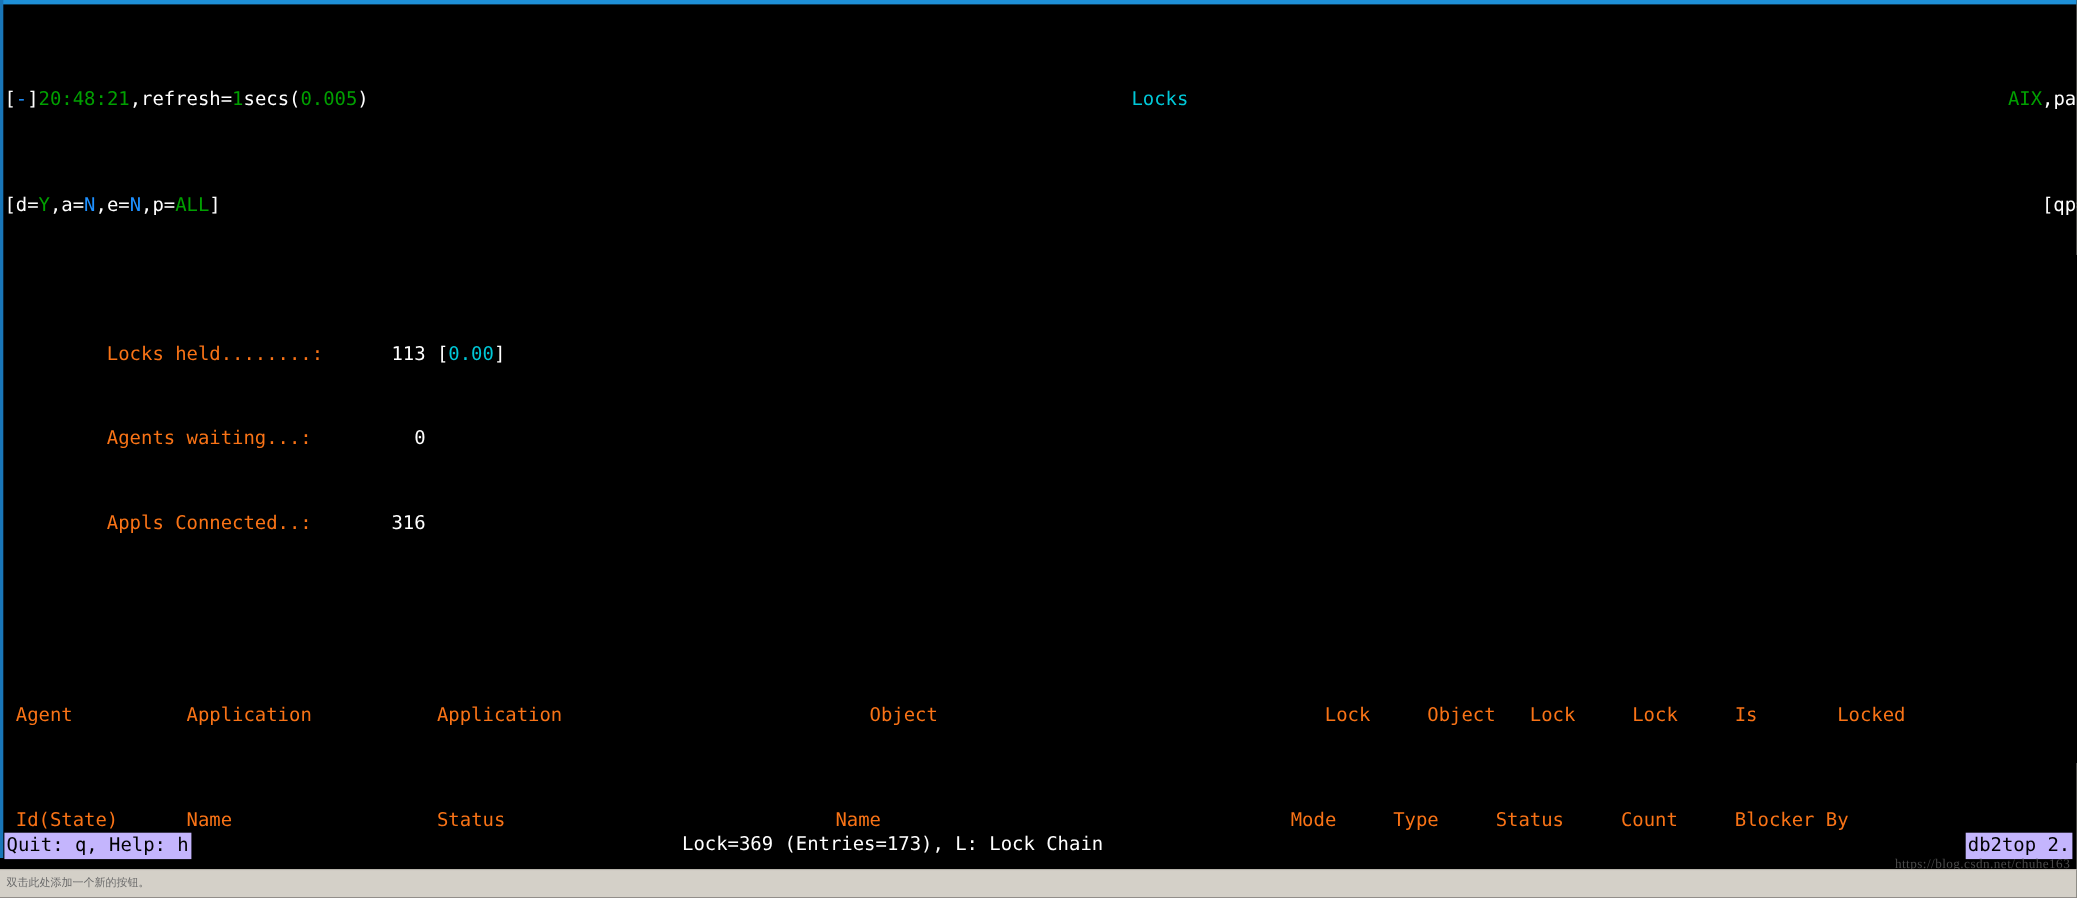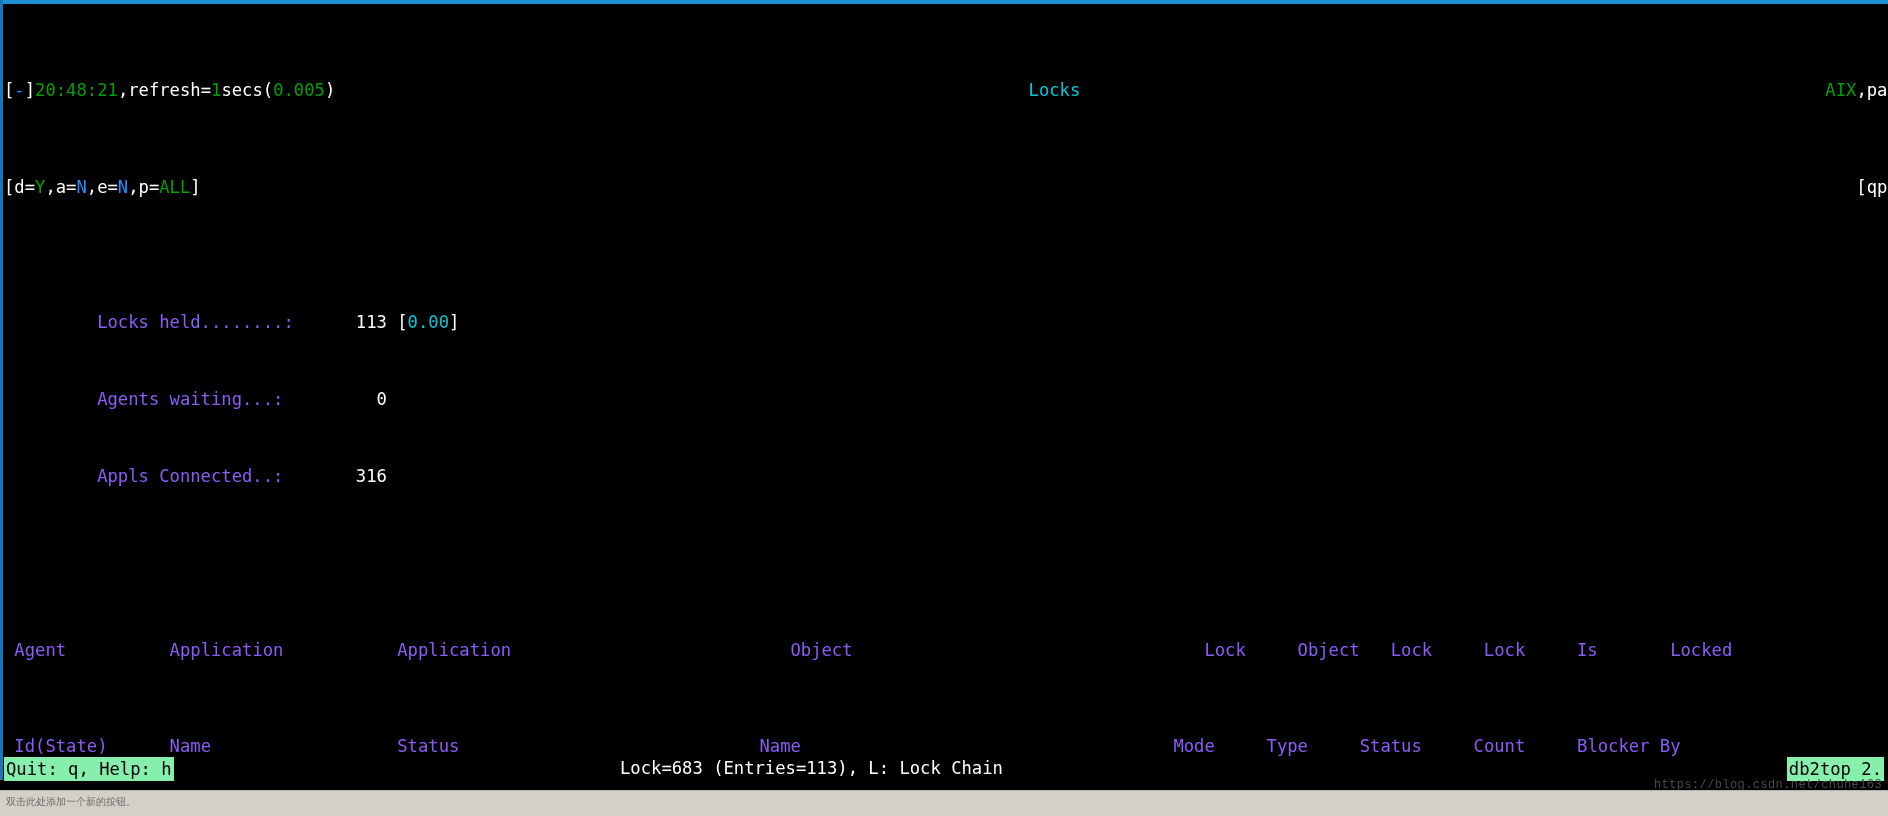--- a/index.html
+++ b/index.html
@@ -45,22 +45,22 @@
     color: #ffffff;
   }
   .row {
     height: 19.3px;
     white-space: pre;
   }
   .wht { color: #ffffff; }
   .cyn { color: #00c8d8; }
   .grn { color: #00a000; }
   .blu { color: #1e90ff; }
-  .yel { color: #8b5cf6; }
-  .inv { background: #86efac; color: #000000; }
+  .yel { color: #f97316; }
+  .inv { background: #c4b5fd; color: #000000; }
 
   
   #statusline {
     position: absolute;
     left: 0;
     top: 757px;
     width: 1888px;
     height: 22px;
     white-space: pre;
     font-size: 17.2px;
@@ -71,21 +71,21 @@
   #leftstatus { position: absolute; left: 4px; top: 0; }
   #centerstatus { position: absolute; left: 620px; top: 0; }
   #rightstatus { position: absolute; right: 4px; top: 0; }
 
   #watermark {
     position: absolute;
     right: 6px;
     top: 778px;
     font-size: 12px;
     color: #4a4a4a;
-    font-family: Liberation Mono, monospace;
+    font-family: Liberation Serif, serif;
     letter-spacing: 0.4px;
   }
   #taskbar {
     position: absolute;
     left: 0;
     top: 790px;
     width: 1888px;
     height: 26px;
     background: #d4d0c8;
     border-top: 1px solid #b8b4ac;
@@ -138,21 +138,21 @@
     
     
 
     
     
 
   </div>
 
   <div id="statusline">
     <span id="leftstatus" class="inv">Quit: q, Help: h</span>
-    <span id="centerstatus" class="wht">Lock=683 (Entries=113), L: Lock Chain</span>
+    <span id="centerstatus" class="wht">Lock=369 (Entries=173), L: Lock Chain</span>
     <span id="rightstatus" class="inv">db2top 2.</span>
   </div>
 
   <div id="watermark">https://blog.csdn.net/chuhe163</div>
 
   <div id="taskbar">
     <span class="hint">双击此处添加一个新的按钮。</span>
   </div>
 </div>
 

